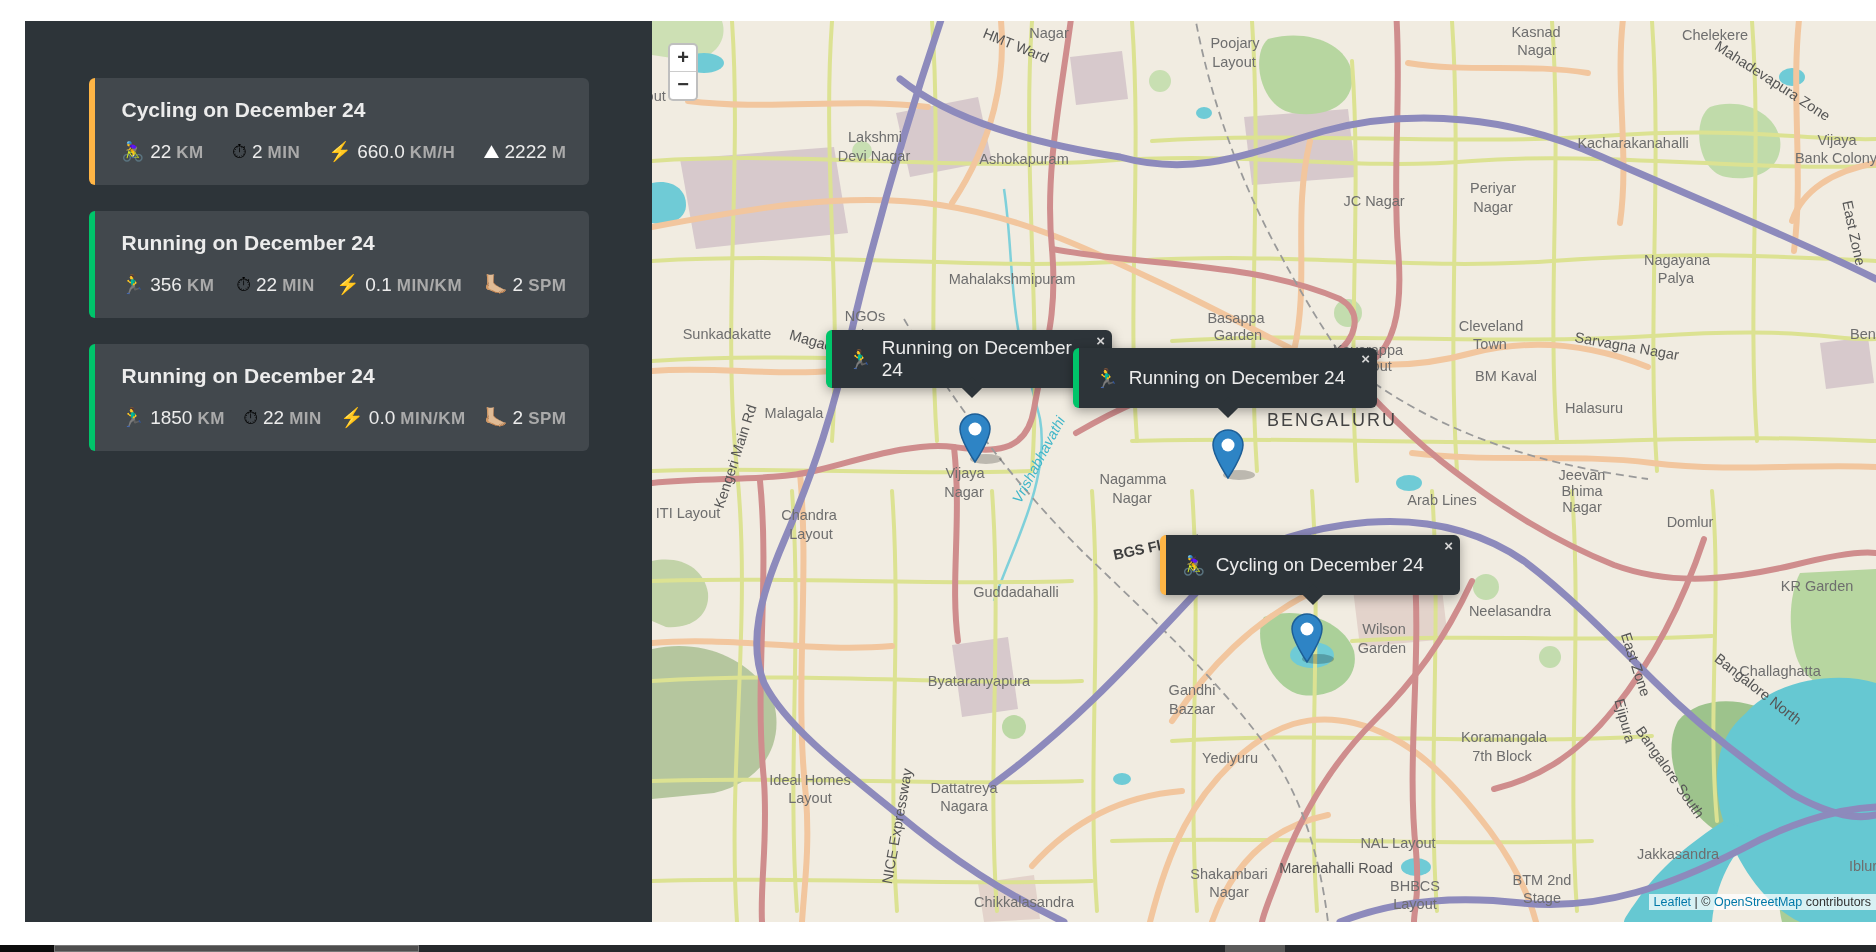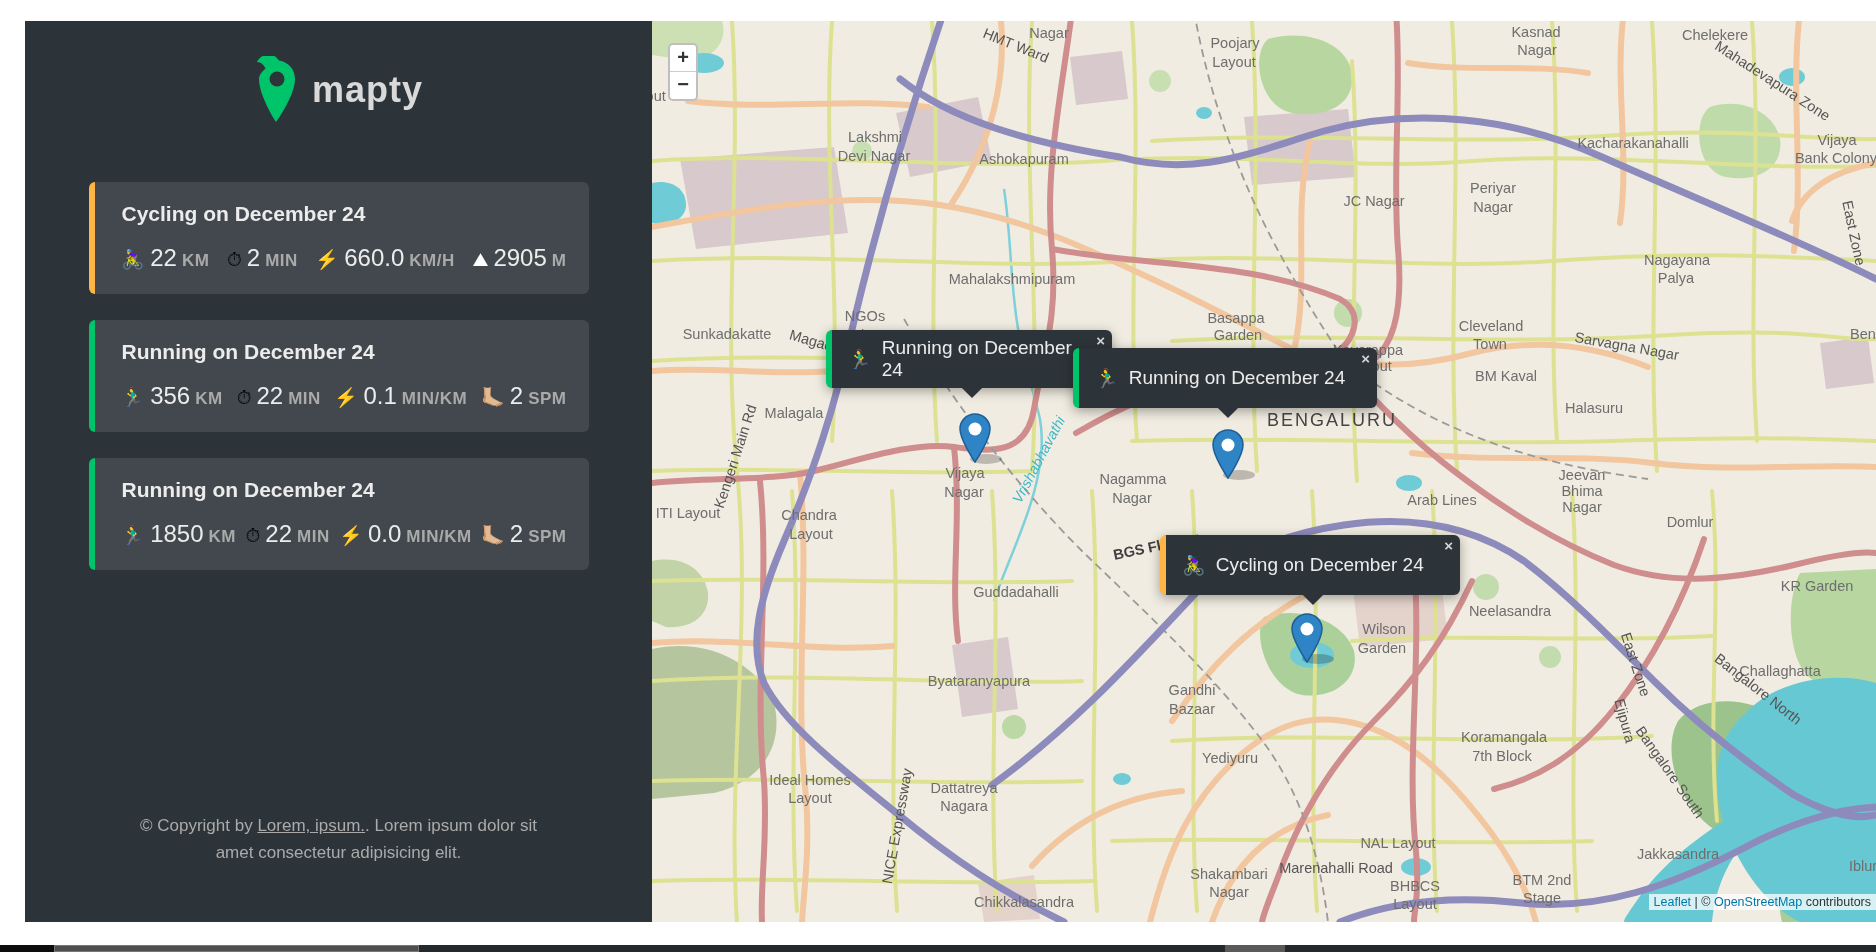--- a/index.html
+++ b/index.html
@@ -17,21 +17,21 @@
   .logo-text { font-size:36px; font-weight:700; color:#d9d9d9; letter-spacing:1px; }
 
   .workouts { margin-top:57px; display:flex; flex-direction:column; gap:26px; width:500px; }
   .workout { background:#42484d; border-radius:6px; padding:20px 22px 22px 27px; cursor:pointer; }
   .workout.cycling { border-left:6px solid #ffb545; }
   .workout.running { border-left:6px solid #00c46a; }
   .workout-title { font-size:21px; font-weight:700; color:#ececec; margin-bottom:18px; }
   .workout-stats { display:flex; justify-content:space-between; align-items:baseline; }
   .stat { display:flex; align-items:baseline; gap:5px; white-space:nowrap; }
   .stat-icon { font-size:19px; }
-  .stat-value { font-size:24px; color:#ececec; }
+  .stat-value { font-size:19px; color:#ececec; }
   .stat-unit { font-size:17px; font-weight:800; color:#aaaaaa; text-transform:uppercase;
                letter-spacing:0.5px; }
 
   .copyright { margin-top:auto; margin-bottom:56px; width:430px; text-align:center;
                font-size:17px; line-height:1.55; color:#aaaaaa; }
   .copyright a { color:#aaaaaa; }
 
   
   .map { position:relative; flex:1; height:901px; background:#f1ece1; overflow:hidden; cursor:grab; }
   .basemap { position:absolute; left:0; top:0; }
@@ -73,27 +73,20 @@
                        background:#4e4e4e; border:1px solid #777; }
   .hscroll .sb-mid { position:absolute; left:1225px; top:0; width:60px; height:7px; background:#5a5a5a; }
 </style>
 </head>
 <body>
 
 <div class="page">
   <div class="app">
 
     <aside class="sidebar">
-      <div class="logo">
-        <svg width="44" height="68" viewBox="0 0 44 68">
-          <path d="M22,66 C22,66 41,40 41,23 C41,13.5 34.5,6 25,4.6 C20,-4 7,-3 3,6 C6,6 9.5,8 11.5,12.5 C8,16 5,19 5,23 C5,40 22,66 22,66 Z" fill="#00c46a"></path>
-          <circle cx="23" cy="23" r="7.5" fill="#2d3439"></circle>
-        </svg>
-        <span class="logo-text">mapty</span>
-      </div>
 
       <div class="workouts">
 
         <div class="workout cycling">
           <div class="workout-title">Cycling on December 24</div>
           <div class="workout-stats">
             <span class="stat">
               <span class="stat-icon">🚴‍♀️</span>
               <span class="stat-value">22</span>
               <span class="stat-unit">km</span>
@@ -103,21 +96,21 @@
               <span class="stat-value">2</span>
               <span class="stat-unit">min</span>
               </span>
             <span class="stat">
               <span class="stat-icon">⚡️</span>
               <span class="stat-value">660.0</span>
               <span class="stat-unit">km/h</span>
               </span>
             <span class="stat">
               <span class="stat-icon" style="color:#fff">⛰</span>
-              <span class="stat-value">2905</span>
+              <span class="stat-value">2222</span>
               <span class="stat-unit">m</span>
               </span>
           </div>
         </div>
 
         <div class="workout running">
           <div class="workout-title">Running on December 24</div>
           <div class="workout-stats">
             <span class="stat">
               <span class="stat-icon">🏃‍♂️</span>
@@ -162,21 +155,20 @@
               </span>
             <span class="stat">
               <span class="stat-icon">🦶🏼</span>
               <span class="stat-value">2</span>
               <span class="stat-unit">spm</span>
               </span>
           </div>
         </div>
       </div>
 
-      <p class="copyright"><span>© Copyright by </span><a href="#">Lorem, ipsum.</a><span>. Lorem ipsum dolor sit amet consectetur adipisicing elit.</span></p>
     </aside>
 
     <div class="map">
       <svg class="basemap" width="1224" height="901" viewBox="0 0 1224 901">
         <rect x="0" y="0" width="1224" height="901" fill="#f1ece1"></rect>
 
         <g fill="#d7c9cc">
           <path d="M28,138 L182,126 L196,212 L44,228 Z"></path>
           <path d="M244,92 L326,76 L340,140 L258,156 Z"></path>
           <path d="M592,96 L696,88 L704,156 L600,164 Z"></path>

